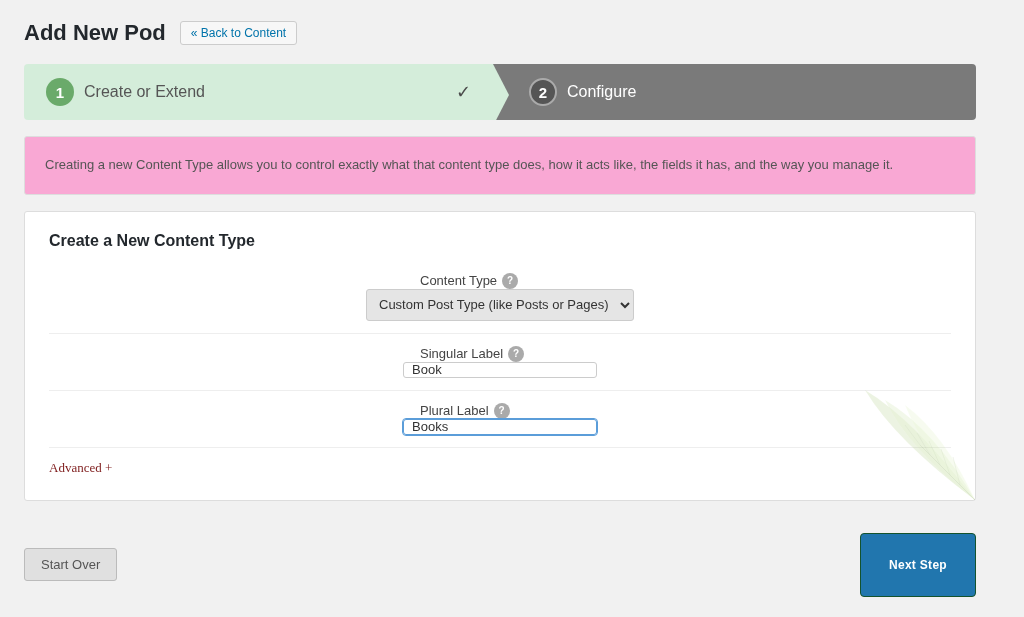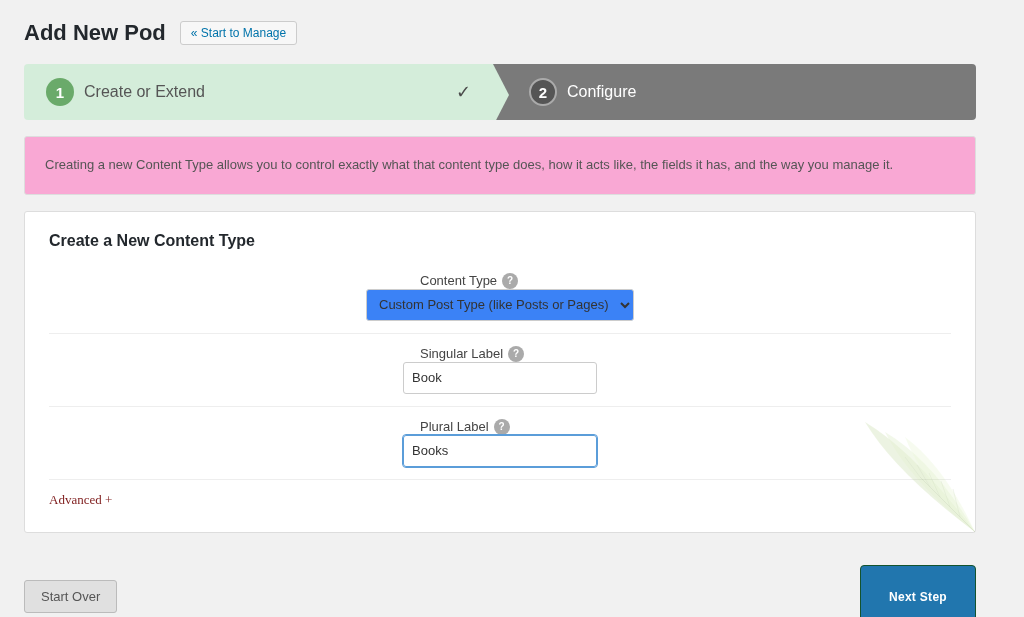--- a/index.html
+++ b/index.html
@@ -188,36 +188,36 @@
     .form-control {
       flex: 1;
       max-width: 420px;
     }
 
     select.field-input {
       width: 100%;
       padding: 6px 8px;
       border: 1px solid #ccc;
       border-radius: 3px;
-      background: #3b82f6;
+      background: #e5e5e5;
       font-size: 13px;
       color: #333;
       appearance: auto;
       cursor: pointer;
       height: 32px;
     }
 
     input.field-input {
       width: 100%;
       padding: 6px 8px;
       border: 1px solid #ccc;
       border-radius: 3px;
       font-size: 13px;
       color: #333;
-      height: 32px;
+      height: 16px;
     }
 
     input.field-active {
       border-color: #5b9dd9;
       outline: 1px solid #5b9dd9;
     }
 
     .advanced-link {
       color: #7f1d1d;
       text-decoration: none;
@@ -271,21 +271,21 @@
       letter-spacing: 0.3px;
     }
   </style>
 </head>
 <body>
 
 <div class="page-wrapper">
 
   <div class="page-header">
     <h1 class="page-title">Add New Pod</h1>
-    <a class="back-button">« Start to Manage</a>
+    <a class="back-button">« Back to Content</a>
   </div>
 
   <div class="steps-bar">
     <div class="step step-1">
       <span class="step-number">1</span>
       <span>Create or Extend</span>
       <span class="step-checkmark">✓</span>
     </div>
     <div class="step step-2">
       <span class="step-number">2</span>

